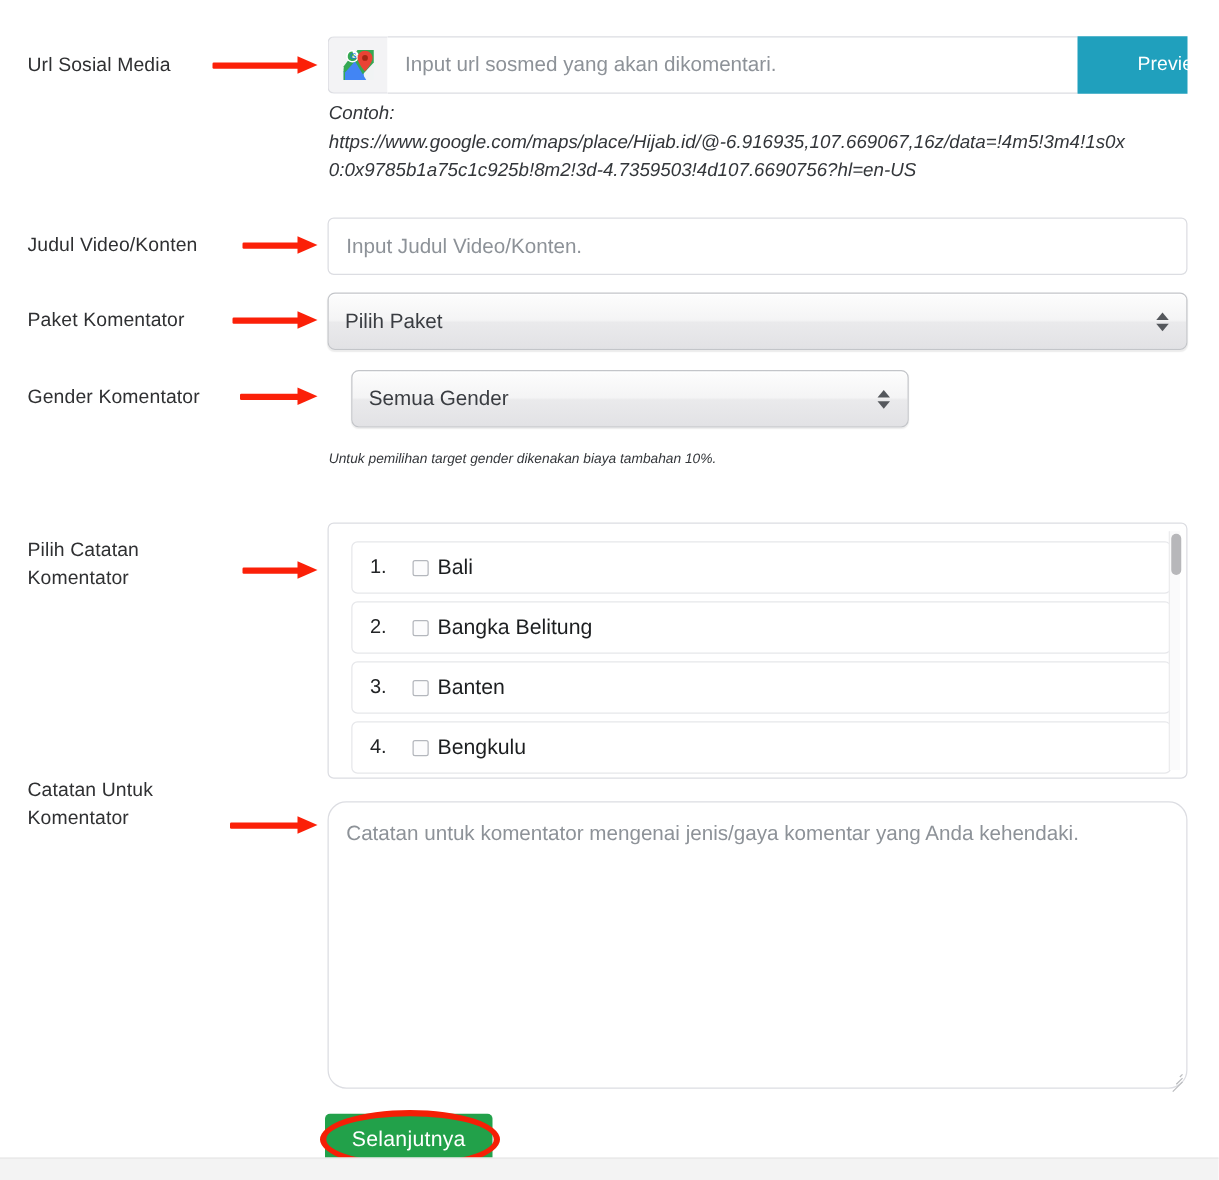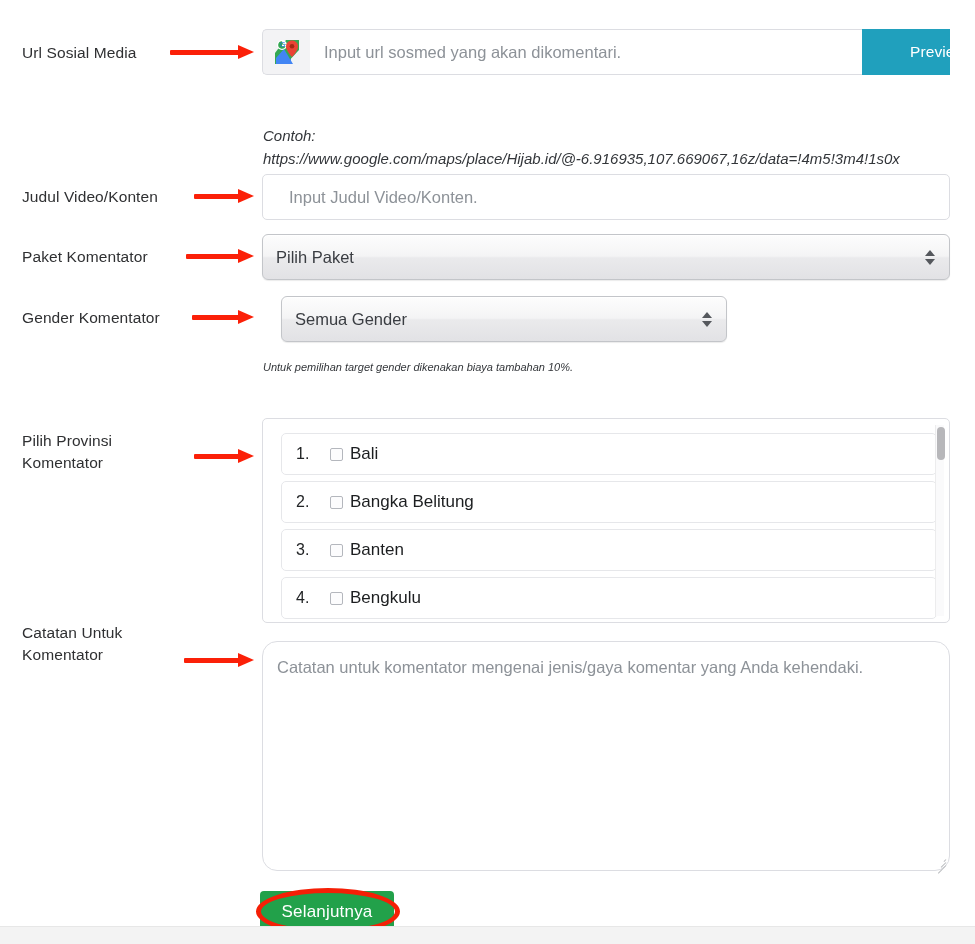--- a/index.html
+++ b/index.html
@@ -107,21 +107,21 @@
 
   
   .txt-input {
     position: absolute;
     height: 46px;
     border: 1px solid #dcdde2;
     border-radius: 5px;
     background: #fff;
     font-size: 16.5px;
     color: #555b62;
-    padding: 0 26px;
+    padding: 0 14px;
     font-family: "Liberation Sans", sans-serif;
     outline: none;
   }
   .txt-input::placeholder { color: #8d9298; opacity: 1; }
 
   
   .sel-wrap {
     position: absolute;
     height: 46px;
     border: 1px solid #c3c5c9;
@@ -311,21 +311,21 @@
         <path d="M8 2.2 a3.8 3.8 0 1 0 3.6 5 h-3.6 v-1.6 h5.2 a3.8 3.8 0 0 1 -5.2 -3.4 z" fill="#34a853"></path>
         <text x="6.1" y="8.3" font-size="7" font-family="Liberation Sans, sans-serif" fill="#1a73e8">G</text>
         <path d="M18 1.5 c3.4 0 6 2.6 6 5.9 0 4.3 -6 10.6 -6 10.6 S12 11.7 12 7.4 c0 -3.3 2.6 -5.9 6 -5.9 z" fill="#ea4335"></path>
         <circle cx="18" cy="7.3" r="2.3" fill="#a52714"></circle>
       </svg>
     </div>
     <input class="url-input" type="text" placeholder="Input url sosmed yang akan dikomentari." style="">
     <button class="preview-btn">Preview</button>
   </div>
 
-  <div class="contoh" style="left:263px; top:80px;margin-top:45px;">
+  <div class="contoh" style="left:263px; top:80px;">
     <span class="lead">Contoh:</span>
     <span>https://www.google.com/maps/place/Hijab.id/@-6.916935,107.669067,16z/data=!4m5!3m4!1s0x0:0x9785b1a75c1c925b!8m2!3d-4.7359503!4d107.6690756?hl=en-US</span>
   </div>
 
   <div class="lbl" style="left:22px; top:186px;">Judul Video/Konten</div>
 
   <div class="arrow" style="left:194px; top:189px; width:60px;">
     <div class="shaft" style="width:46px;"></div>
     <div class="head"></div>
   </div>
@@ -357,21 +357,21 @@
   <div class="sel-wrap" style="left:262px; top:296px; width:446px;margin-left:19px;">
     <span class="sel-val">Semua Gender</span>
     <span class="sel-arrows">
       <i class="tri-up"></i>
         <i class="tri-dn"></i>
     </span>
   </div>
 
   <div class="gender-note" style="left:263px; top:361px;">Untuk pemilihan target gender dikenakan biaya tambahan 10%.</div>
 
-  <div class="lbl" style="left:22px; top:430px;">Pilih Provinsi
+  <div class="lbl" style="left:22px; top:430px;">Pilih Catatan
 Komentator</div>
 
   <div class="arrow" style="left:194px; top:449px; width:60px;">
     <div class="shaft" style="width:46px;"></div>
     <div class="head"></div>
   </div>
 
   <div class="prov-box" style="left:262px; top:418px; width:688px; height:205px;">
     <div class="prov-scroll">
 

